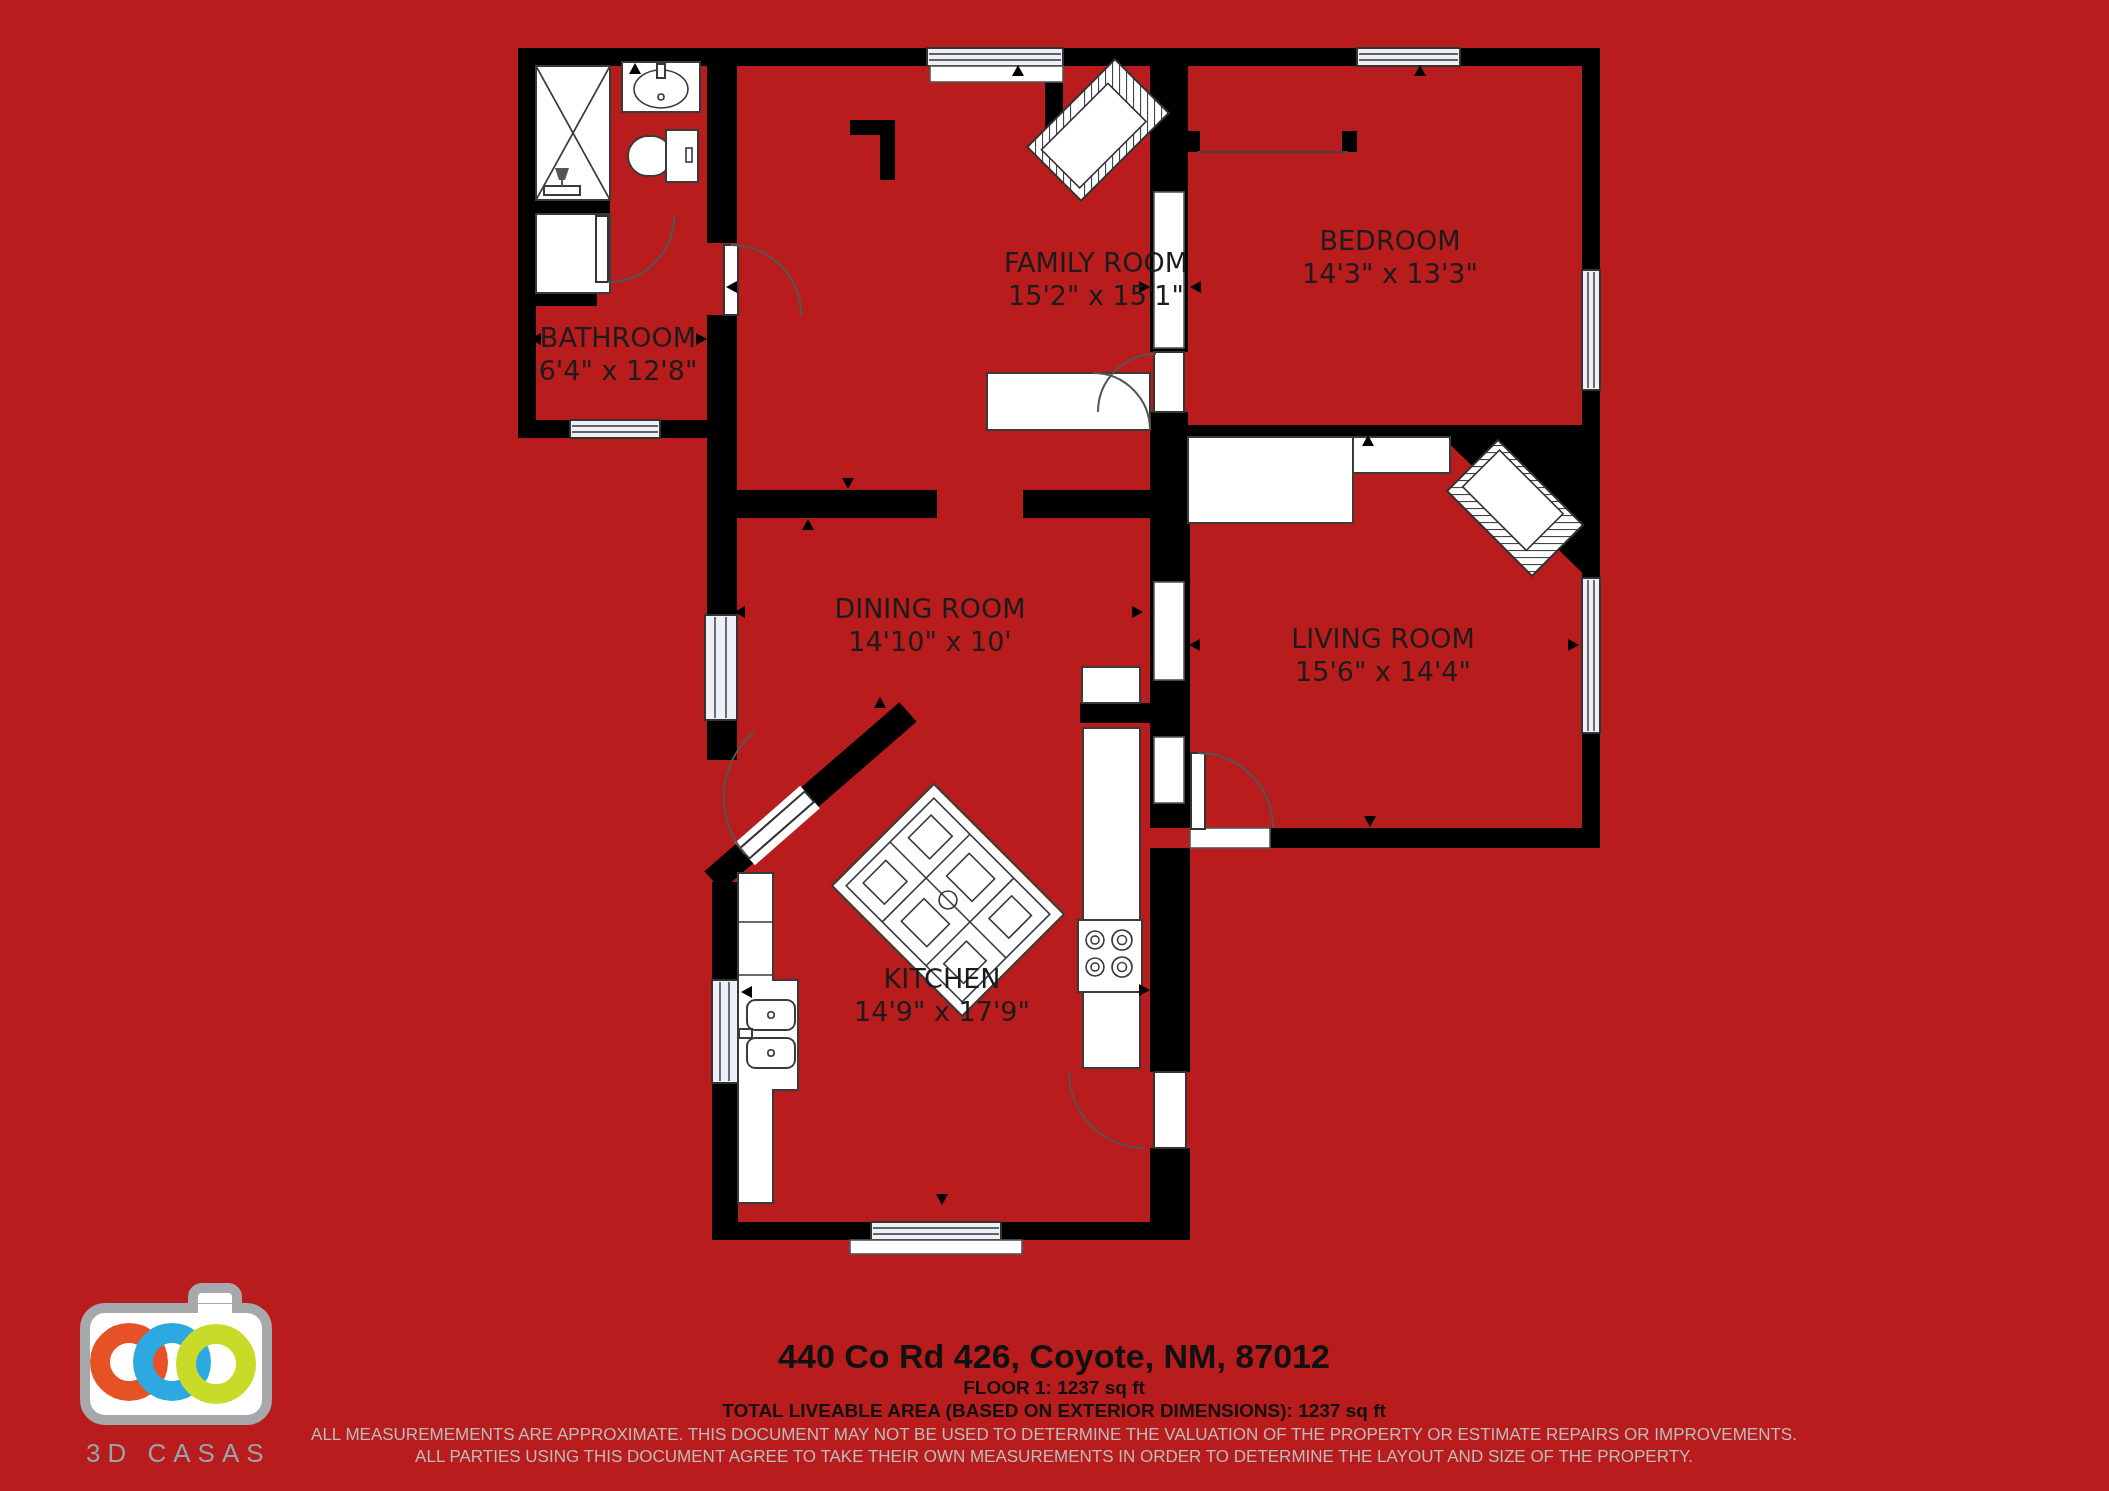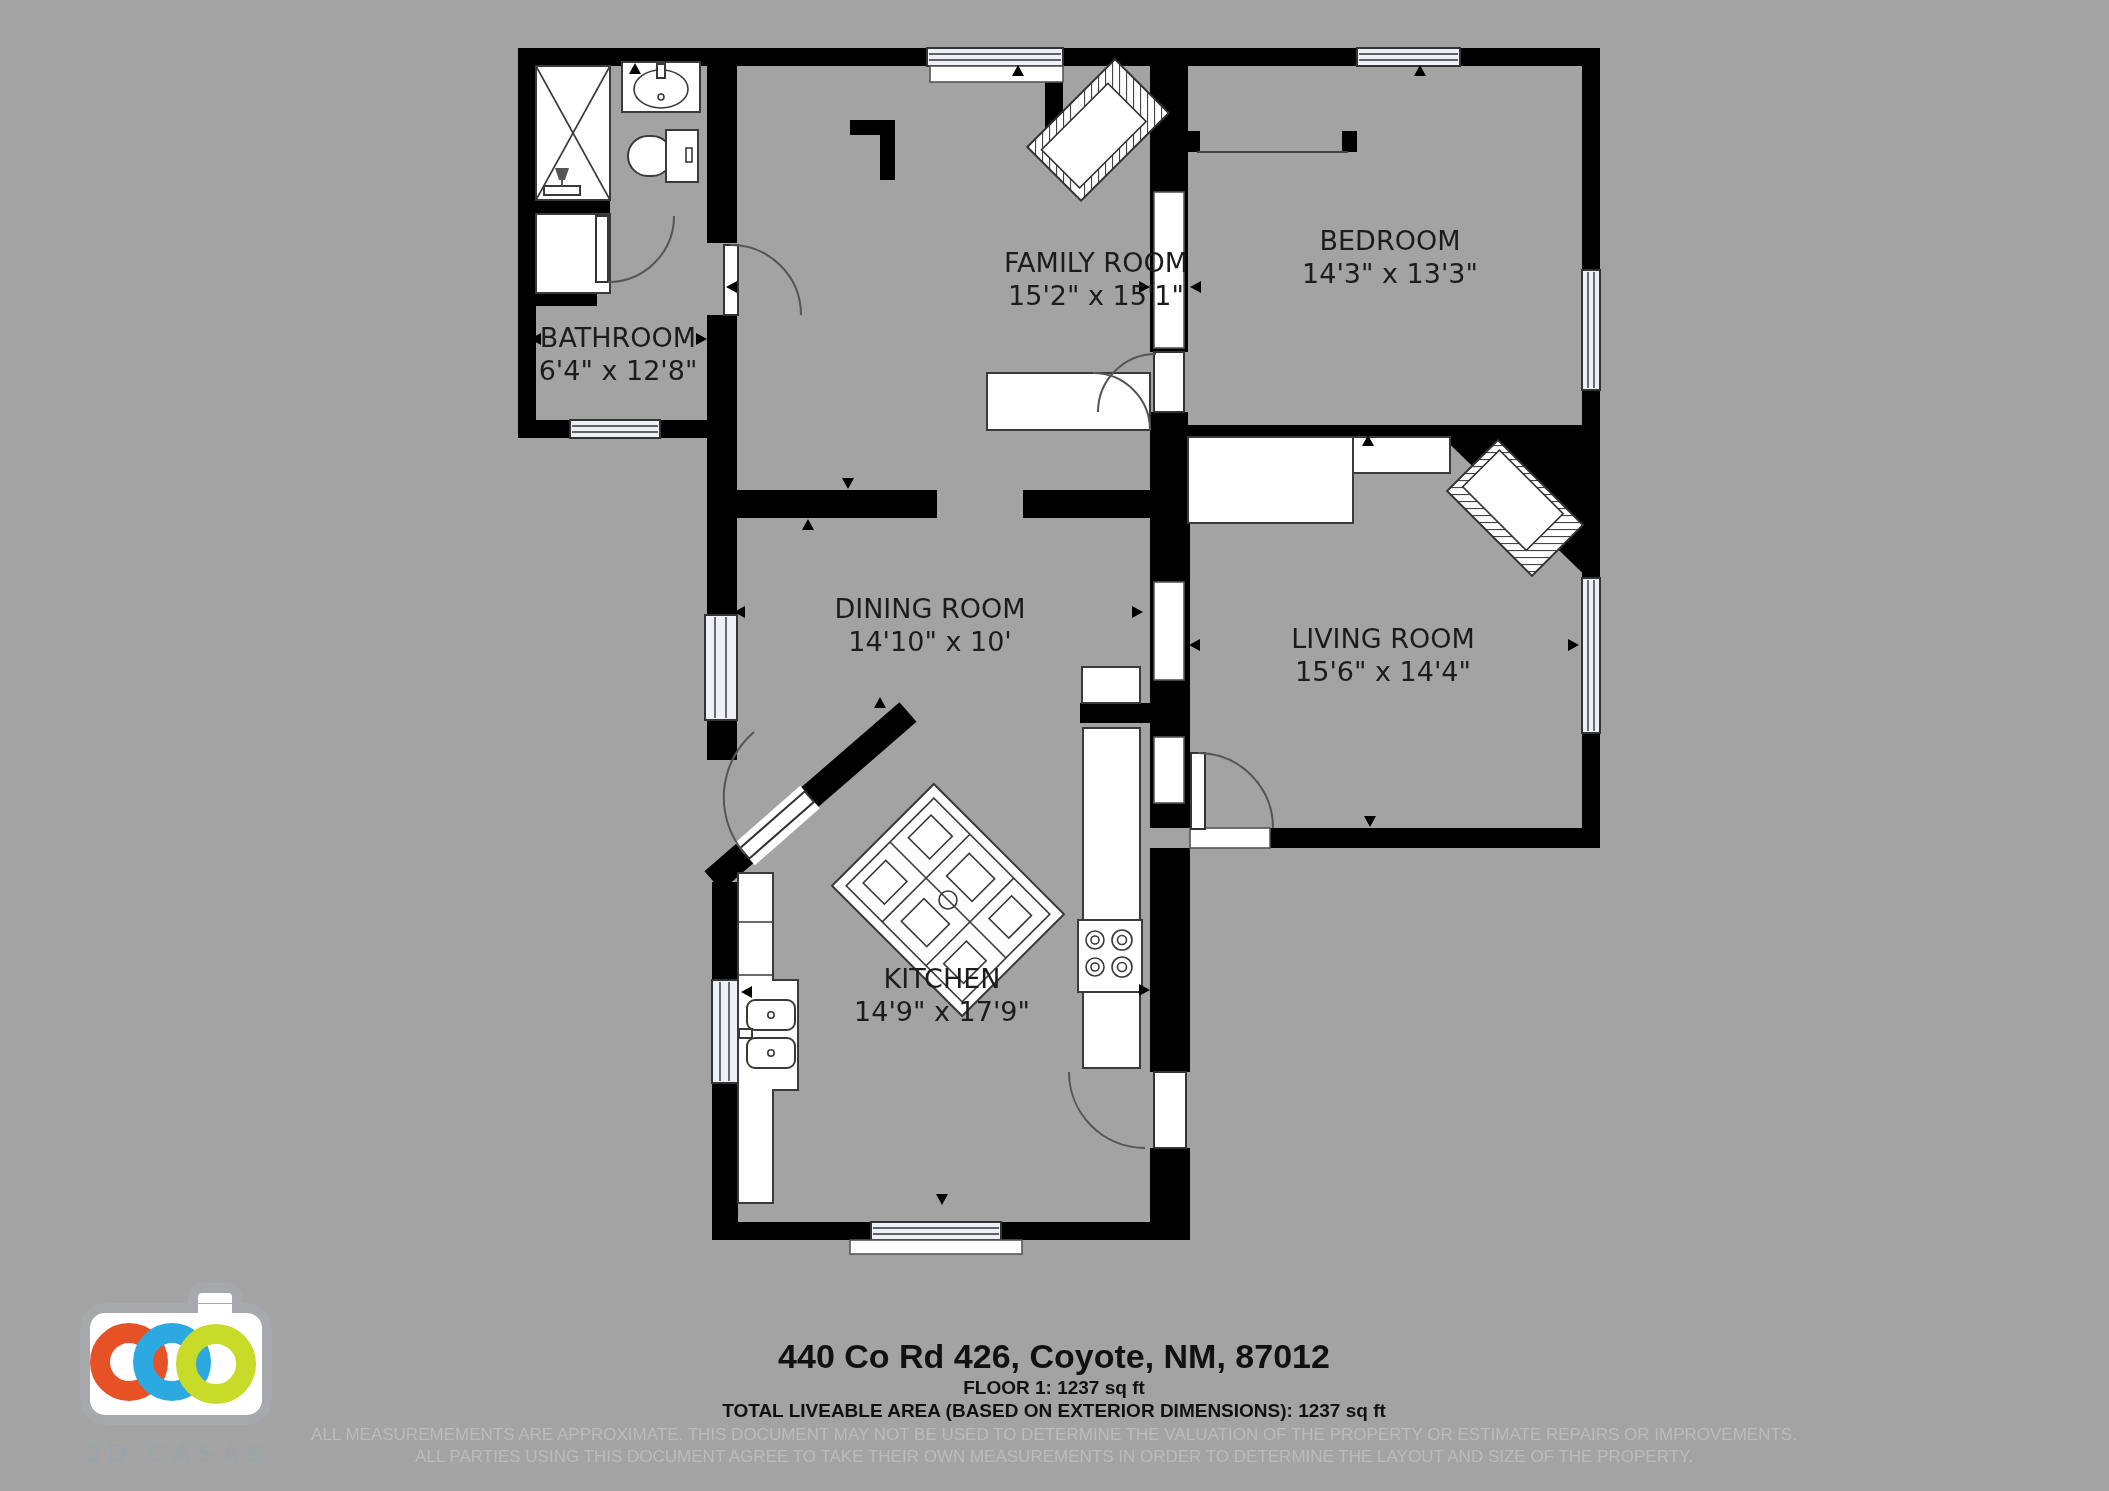--- a/index.html
+++ b/index.html
@@ -1,16 +1,16 @@
 <!DOCTYPE html>
 <html><head>
 <meta charset="utf-8">
 <style>
   html,body{margin:0;padding:0;background:#ffffff;}
-  .page{position:relative;width:2109px;height:1491px;background:#a3a3a3;overflow:hidden;
+  .page{position:relative;width:2109px;height:1491px;background:#b91c1c;overflow:hidden;
         font-family:"DejaVu Sans",sans-serif;}
   svg{display:block}
   .room-name,.room-dims{font-family:"DejaVu Sans",sans-serif;font-size:27px;fill:#1c1c1c;}
   .addr{font-family:"Liberation Sans",sans-serif;font-size:34px;font-weight:bold;fill:#111;}
   .meta{font-family:"Liberation Sans",sans-serif;font-size:19px;font-weight:bold;fill:#111;}
   .disc{font-family:"Liberation Sans",sans-serif;font-size:17px;fill:#bcbcbc;}
   .brand{font-family:"Liberation Sans",sans-serif;font-size:26px;fill:#9aa3a8;letter-spacing:7px;}
   .win rect.glass{fill:#eef0f7;stroke:#333;stroke-width:2;}
   .win line{stroke:#333;stroke-width:1.4;}
   .fix{fill:#fff;stroke:#3a3a3a;stroke-width:2;}

